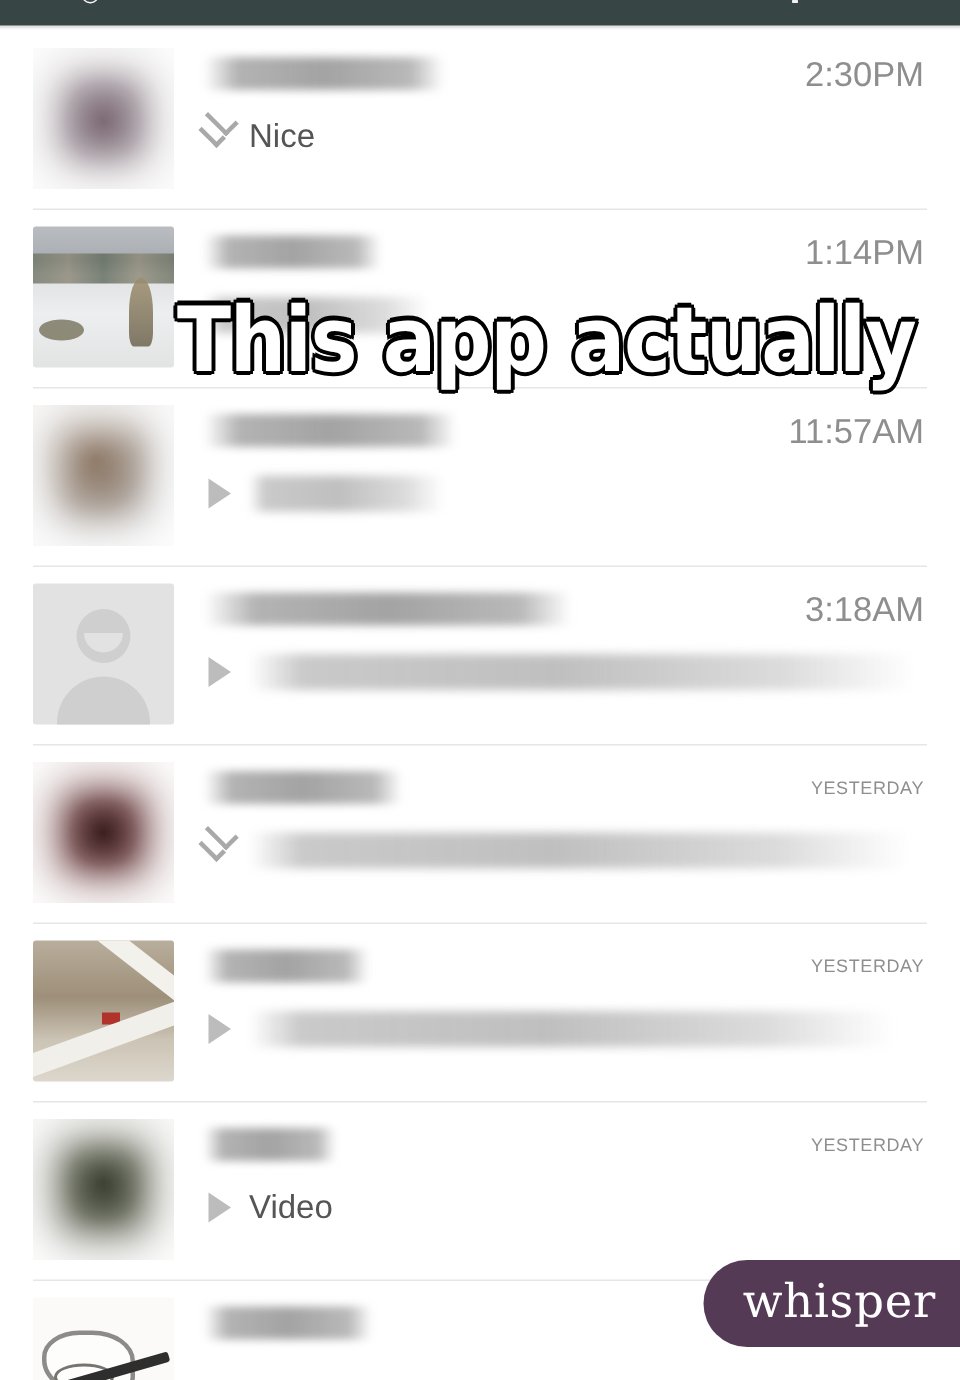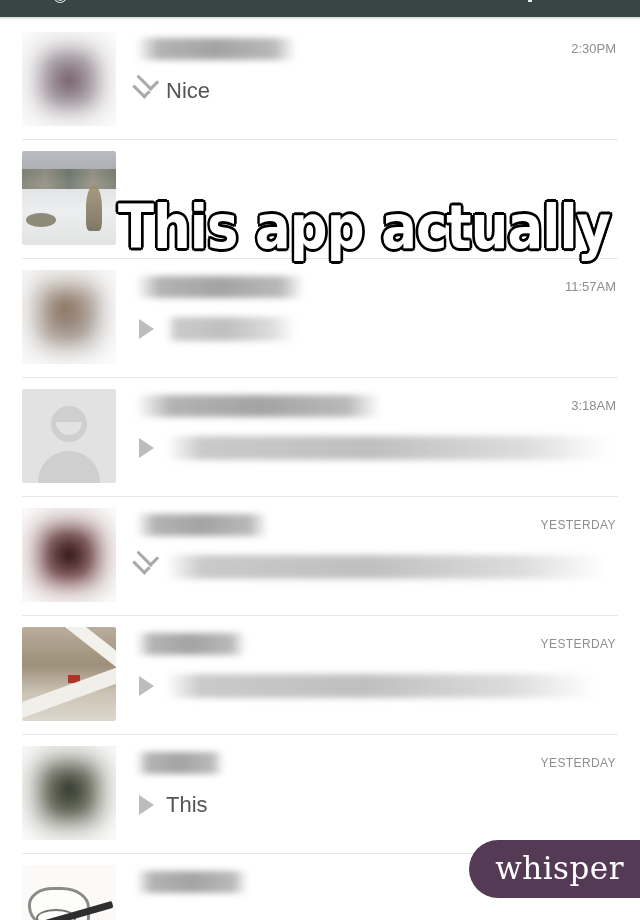--- a/index.html
+++ b/index.html
@@ -100,21 +100,21 @@
   .rowbody { flex:1 1 auto; min-width:0; position:relative; padding-top:6px; }
   .nameline { display:flex; align-items:flex-start; }
   .name {
     height:22px; border-radius:3px; flex:0 0 auto;
     background:linear-gradient(to right, rgba(170,170,170,.0) 0%, rgba(150,150,150,.72) 14%,
                rgba(140,140,140,.8) 50%, rgba(155,155,155,.7) 86%, rgba(170,170,170,0) 100%);
     filter:blur(3px);
   }
   .time {
     margin-left:auto; padding-left:14px; color:#8e8e8e;
-    font-size:13px; line-height:22px; white-space:nowrap;
+    font-size:23px; line-height:22px; white-space:nowrap;
   }
   .time.date { font-size:12px; letter-spacing:.4px; }
 
   .msgline { display:flex; align-items:center; margin-top:18px; height:26px;text-align:right; }
   .icon-check { width:30px; flex:0 0 30px; height:22px; position:relative; }
   .icon-check span, .icon-check span::after {
     position:absolute; display:block; content:"";
     border-left:3px solid #a9a9a9; border-bottom:3px solid #a9a9a9;
   }
   .icon-check span {
@@ -192,20 +192,29 @@
         </div>
       </div>
     </div>
 
     <div class="row">
       <div class="thumb t-snow">
         <div class="treeline"></div>
           <div class="bushA"></div>
           <div class="bushB"></div>
       </div>
+      <div class="rowbody">
+        <div class="nameline">
+          <div class="name" style="width:118px"></div>
+          <div class="time">1:14PM</div>
+        </div>
+        <div class="msgline">
+          <div class="msgblur" style="max-width:150px"></div>
+        </div>
+      </div>
     </div>
 
     <div class="row">
       <div class="thumb blur t-brown"></div>
       <div class="rowbody">
         <div class="nameline">
           <div class="name" style="width:168px"></div>
           <div class="time">11:57AM</div>
         </div>
         <div class="msgline">
@@ -269,21 +278,21 @@
 
     <div class="row">
       <div class="thumb blur t-olive"></div>
       <div class="rowbody">
         <div class="nameline">
           <div class="name" style="width:88px"></div>
           <div class="time date">YESTERDAY</div>
         </div>
         <div class="msgline">
           <div class="icon-play"></div>
-          <div class="msgtext">This</div>
+          <div class="msgtext">Video</div>
         </div>
       </div>
     </div>
 
     <div class="row">
       <div class="thumb t-sketch">
         <div class="hand"></div>
           <div class="finger"></div>
           <div class="pen"></div>
       </div>

